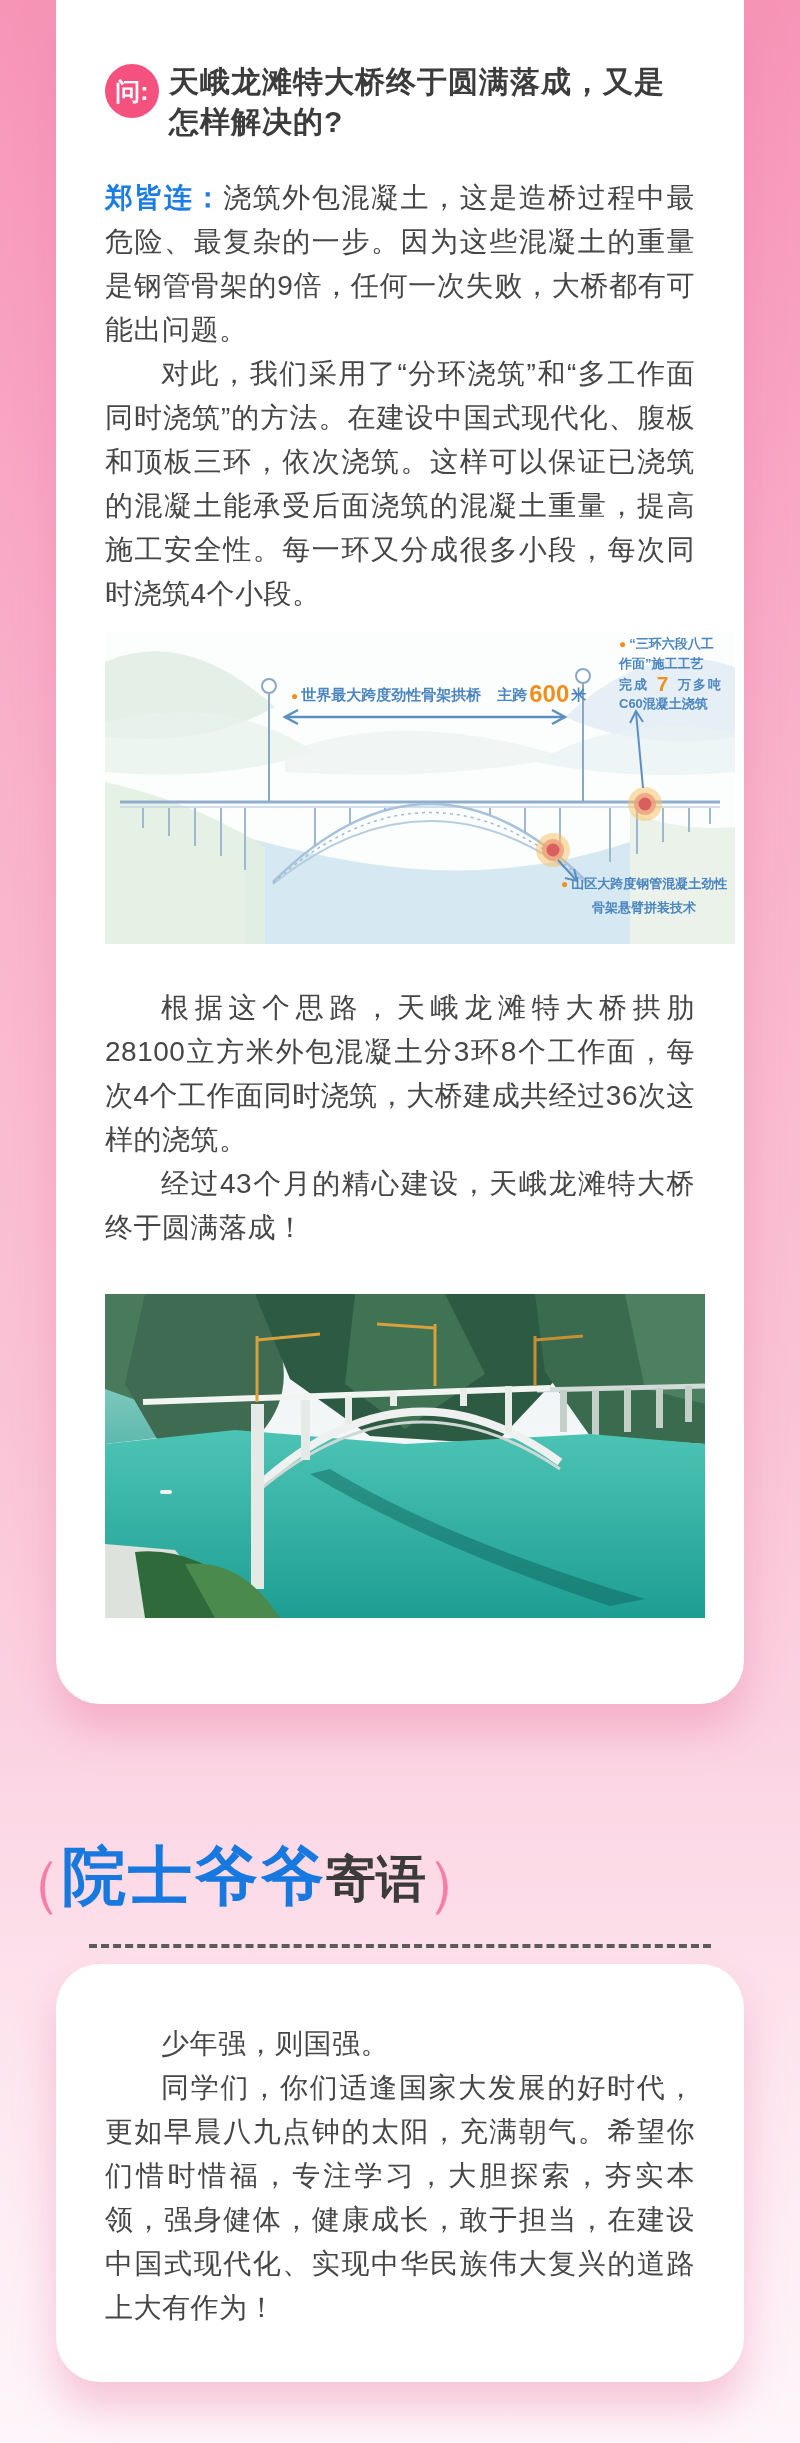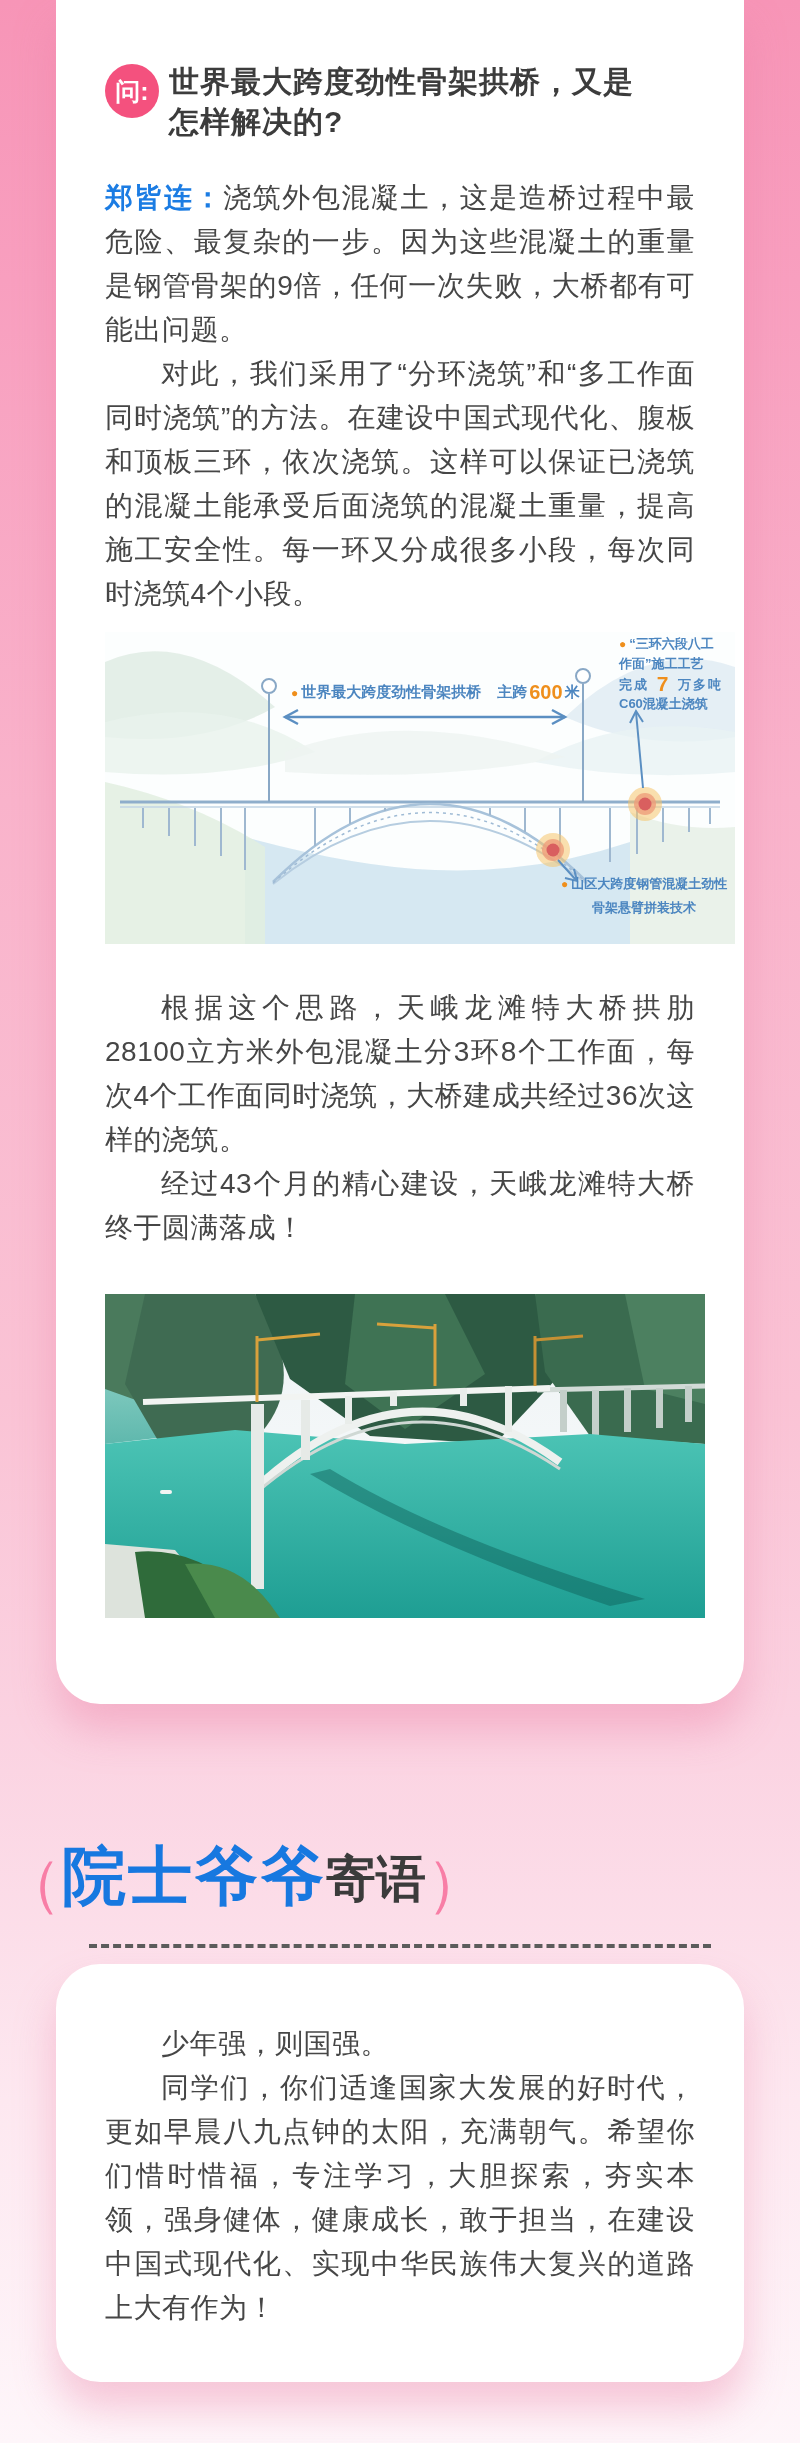--- a/index.html
+++ b/index.html
@@ -42,21 +42,21 @@
   }
   .indent{text-indent:2em;}
   .speaker{color:#1B7CE3;font-weight:800;margin-top:20px;}
   
   #bridge-diagram{position:relative;width:630px;height:312px;margin:16px auto 0;}
   #bridge-diagram svg{position:absolute;left:0;top:0;}
   .dg-label{position:absolute;font-weight:bold;color:#4C86C0;}
   .dg-bullet{color:#EF8F1C;font-size:12px;margin-right:3px;}
   #dg-span-label{left:186px;top:50px;font-size:15px;white-space:nowrap;}
   #dg-span-label .mid{margin-left:16px;}
-  .dg-big{color:#EF8F1C;font-size:20px;font-weight:800;line-height:1;vertical-align:-2px;padding:0 2px;}
+  .dg-big{color:#EF8F1C;font-size:24px;font-weight:800;line-height:1;vertical-align:-2px;padding:0 2px;}
   #dg-process-label{left:514px;top:2px;font-size:13px;line-height:19px;width:120px;}
   #dg-process-label .l3{letter-spacing:2px;}
   #dg-process-label .dg-big{font-size:21px;}
   #dg-technique-label{left:444px;top:240px;font-size:13px;line-height:23px;width:190px;text-align:center;}
   
   #bridge-photo{display:block;width:600px;height:324px;margin:44px auto 0;}
   
   #message-title{
     margin-top:140px;text-align:left;white-space:nowrap;
     line-height:1;
@@ -77,21 +77,21 @@
 </head>
 <body>
 
 <div id="page">
 
   <div id="article-card" class="card">
 
     <div class="q-header">
       <div class="q-badge">问:</div>
       <div class="q-title">
-        <span>世界最大跨度劲性骨架拱桥，又是</span>
+        <span>天峨龙滩特大桥终于圆满落成，又是</span>
         <span>怎样解决的?</span>
       </div>
     </div>
 
     <p class="para"><span class="speaker">郑皆连：</span><span>浇筑外包混凝土，这是造桥过程中最危险、最复杂的一步。因为这些混凝土的重量是钢管骨架的9倍，任何一次失败，大桥都有可能出问题。</span></p>
 
     <p class="para indent">对此，我们采用了“分环浇筑”和“多工作面同时浇筑”的方法。在建设中国式现代化、腹板和顶板三环，依次浇筑。这样可以保证已浇筑的混凝土能承受后面浇筑的混凝土重量，提高施工安全性。每一环又分成很多小段，每次同时浇筑4个小段。</p>
 
     <div id="bridge-diagram">
       <svg width="630" height="312" viewBox="0 0 630 312">

